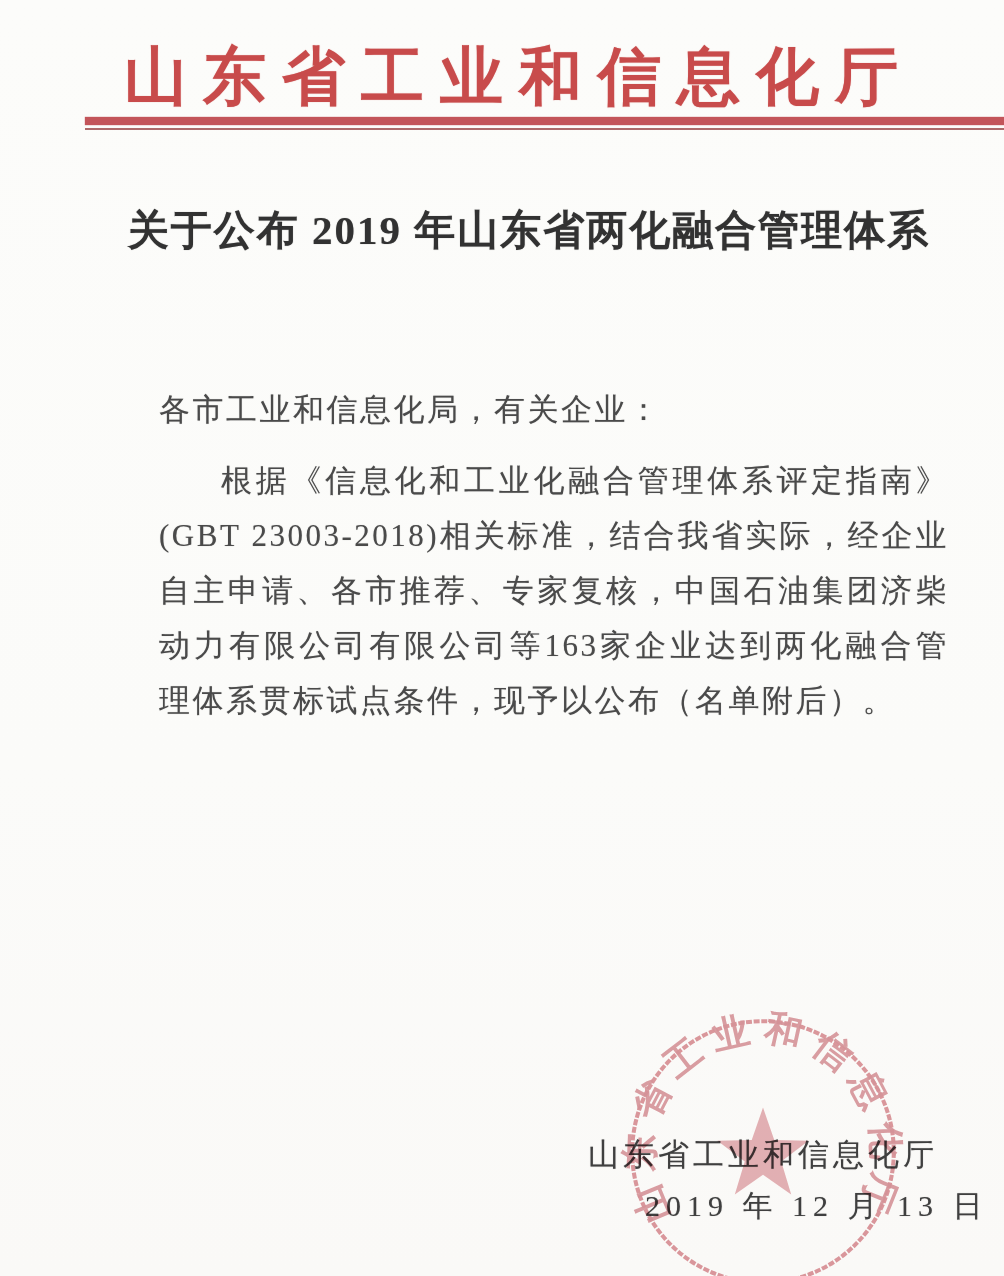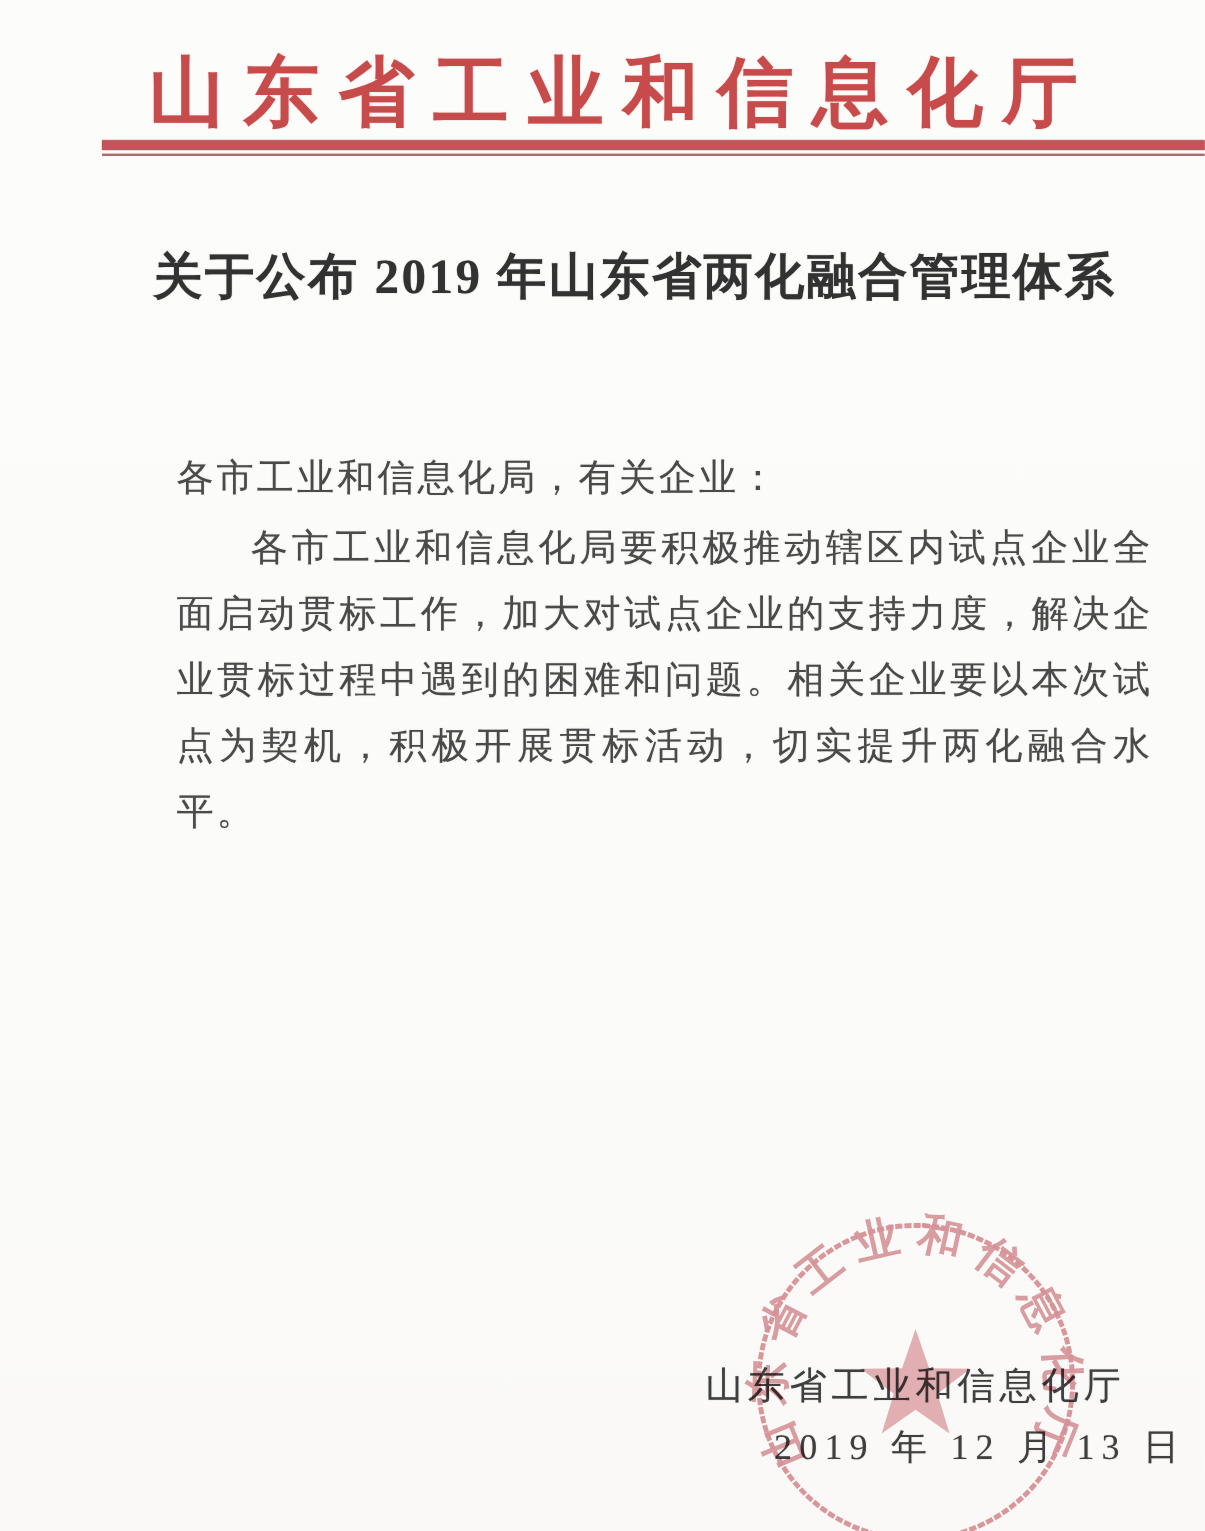--- a/index.html
+++ b/index.html
@@ -37,21 +37,21 @@
   }
 
   
   .body-text{
     position:absolute;top:366px;left:143px;width:822px;
     font-size:31px;color:#4a4a4a;
     line-height:55px;letter-spacing:2.5px;
     text-align:justify;text-justify:inter-character;
     text-shadow:0 0 1px rgba(0,0,0,.28);
   }
-  .body-text p{margin:4px;text-indent:2em;}
+  .body-text p{margin:16px;text-indent:2em;}
   .body-text p.salutation{text-indent:0;}
   .attachment-line{margin-top:57px !important;}
 
   
   .signature{
     position:absolute;top:1134px;left:588px;
     font-size:31px;color:#3f3f3f;letter-spacing:4px;
     text-shadow:0 0 1px rgba(0,0,0,.3);
     white-space:nowrap;z-index:2;
   }
@@ -81,21 +81,21 @@
     <div class="rule-thick"></div>
     <div class="rule-thin"></div>
   </div>
 
   <div class="doc-title">
     <div>关于公布 2019 年山东省两化融合管理体系</div>
   </div>
 
   <div class="body-text">
     <p class="salutation">各市工业和信息化局，有关企业：</p>
-    <p>各市工业和信息化局要积极推动辖区内试点企业全面启动贯标工作，加大对试点企业的支持力度，解决企业贯标过程中遇到的困难和问题。相关企业要以本次试点为契机，积极开展贯标活动，切实提升两化融合水平。</p>
+    <p>根据《信息化和工业化融合管理体系评定指南》(GBT 23003-2018)相关标准，结合我省实际，经企业自主申请、各市推荐、专家复核，中国石油集团济柴动力有限公司有限公司等163家企业达到两化融合管理体系贯标试点条件，现予以公布（名单附后）。</p>
   </div>
 
   <div class="signature">山东省工业和信息化厅</div>
   <div class="sig-date">2019 年 12 月 13 日</div>
 
   <svg class="seal" viewBox="0 0 250 250" aria-hidden="true">
     <defs>
       <path id="sealArc" d="M 49.6 177.8 A 92 92 0 1 1 200.4 177.8" fill="none"></path>
     </defs>
     <circle cx="125" cy="125" r="109" fill="none" stroke="#d2737b" stroke-width="3.4" stroke-dasharray="5 1.4"></circle>

